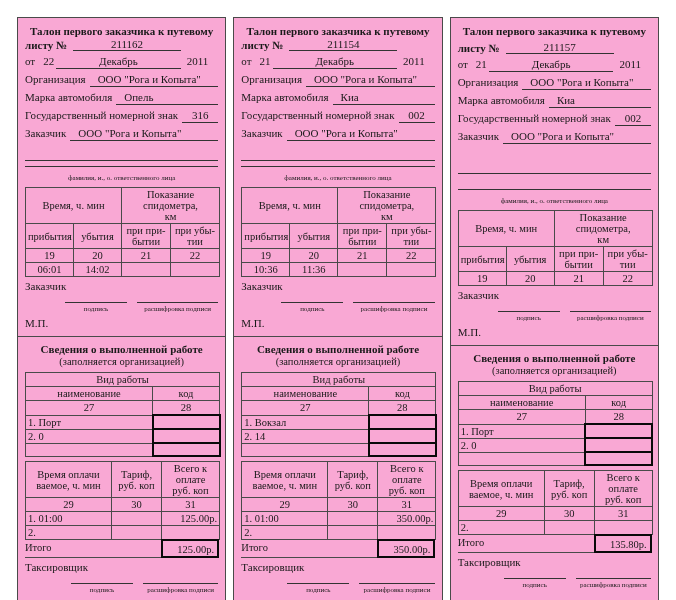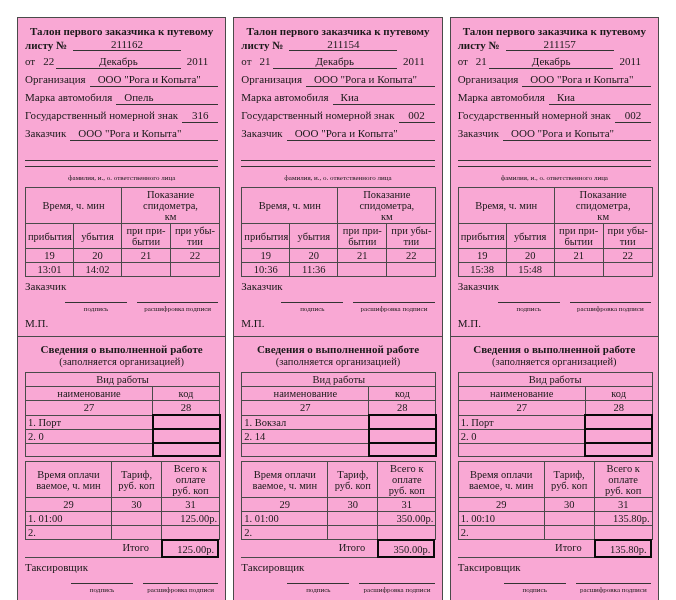--- a/index.html
+++ b/index.html
@@ -38,21 +38,21 @@
   .plain { font-size:11px; margin-top:3px; }
   .sig-row { display:flex; margin:7px 0 0 40px; gap:10px; }
   .sig-col1 { width:62px; } .sig-col2 { flex:1; }
   .sig-line { border-bottom:1px solid #333; height:3px; }
   .sig-cap { font-size:7px; text-align:center; margin-top:2px; white-space:nowrap; }
   .mp { font-size:11px; margin-top:4px; }
   .divider { border-top:1px solid #4a4a4a; margin:7px -7px 0 -7px; }
   .w-title { font-weight:bold; font-size:11px; text-align:center; line-height:13px; margin-top:6px; }
   .w-sub { font-size:10.5px; text-align:center; line-height:12px; }
   .itogo-row { display:flex; margin-top:-1px; width:194px; }
-  .itogo-label { flex:1; border-bottom:1px solid #4a4a4a; font-size:10.5px; text-align:right;
+  .itogo-label { flex:1; border-bottom:1px solid #4a4a4a; font-size:10.5px; text-align:left;
                  padding:3px 12px 1px 0; }
   .itogo-value { width:58px; box-sizing:border-box; border:2px solid #0a0a0a; font-size:10.5px;
                  text-align:right; padding:3px 3px 1px 2px; }
   .fsig { margin-left:46px; }
 </style>
 </head>
 <body>
 
 <div class="sheet" id="sheet">
   <div class="coupon">
@@ -115,21 +115,21 @@
         <td class="preline">при убы-
 тии</td>
       </tr>
       <tr>
         <td>19</td>
         <td>20</td>
         <td>21</td>
         <td>22</td>
       </tr>
       <tr>
-        <td>13:01</td>
+        <td>06:01</td>
         <td>14:02</td>
         <td></td>
         <td></td>
       </tr>
     </tbody>
       </table>
 
     <div class="plain">Заказчик</div>
     <div class="sig-row">
       <div class="sig-col1">
@@ -470,26 +470,20 @@
 бытии</td>
         <td class="preline">при убы-
 тии</td>
       </tr>
       <tr>
         <td>19</td>
         <td>20</td>
         <td>21</td>
         <td>22</td>
       </tr>
-      <tr>
-        <td>15:38</td>
-        <td>15:48</td>
-        <td></td>
-        <td></td>
-      </tr>
     </tbody>
       </table>
 
     <div class="plain">Заказчик</div>
     <div class="sig-row">
       <div class="sig-col1">
         <div class="sig-line"></div>
         <div class="sig-cap">подпись</div>
       </div>
       <div class="sig-col2">
@@ -551,25 +545,20 @@
         <td class="preline">Всего к
 оплате
 руб. коп</td>
       </tr>
       <tr>
         <td>29</td>
         <td>30</td>
         <td>31</td>
       </tr>
       <tr>
-        <td class="tleft">1. 00:10</td>
-        <td></td>
-        <td class="tright">135.80р.</td>
-      </tr>
-      <tr>
         <td class="tleft">2.</td>
         <td></td>
         <td class="tright"></td>
       </tr>
     </tbody>
       </table>
 
     <div class="itogo-row">
       <div class="itogo-label">Итого</div>
       <div class="itogo-value">135.80р.</div>

